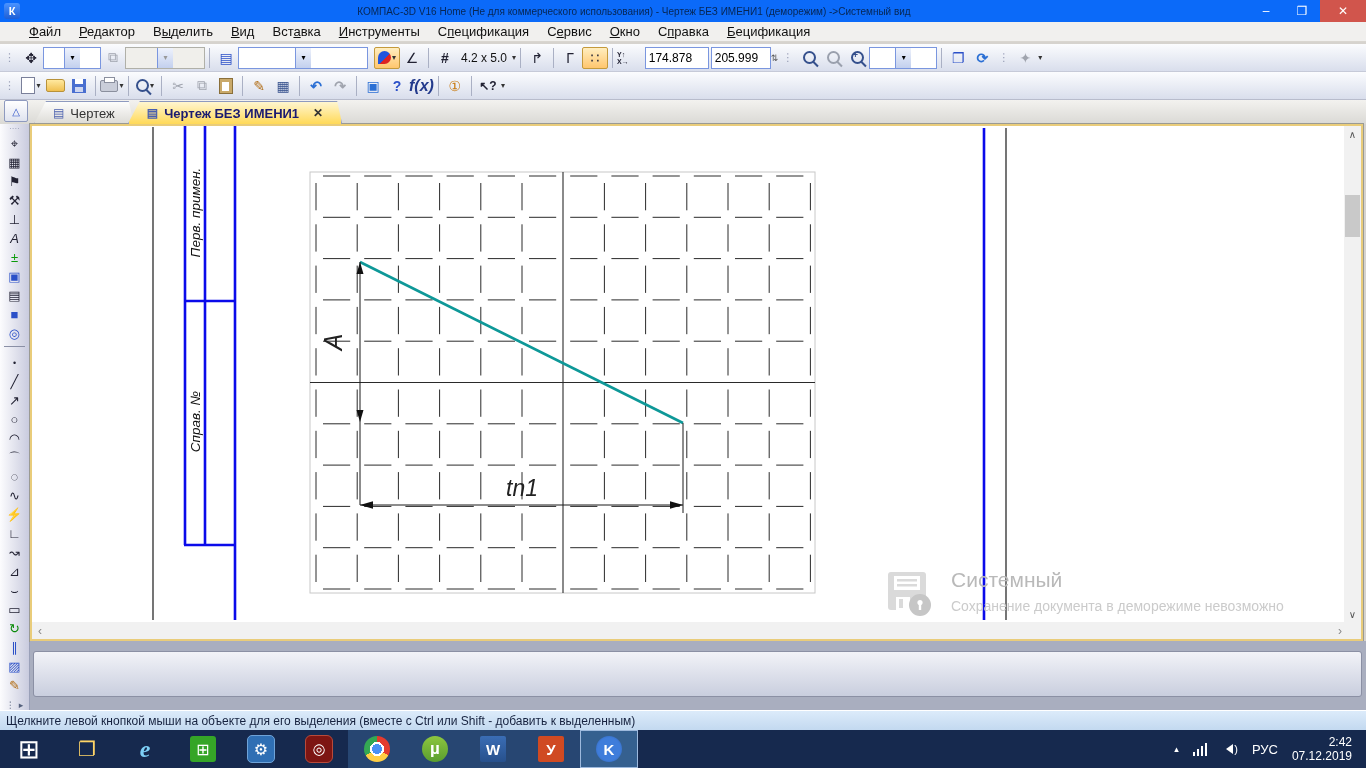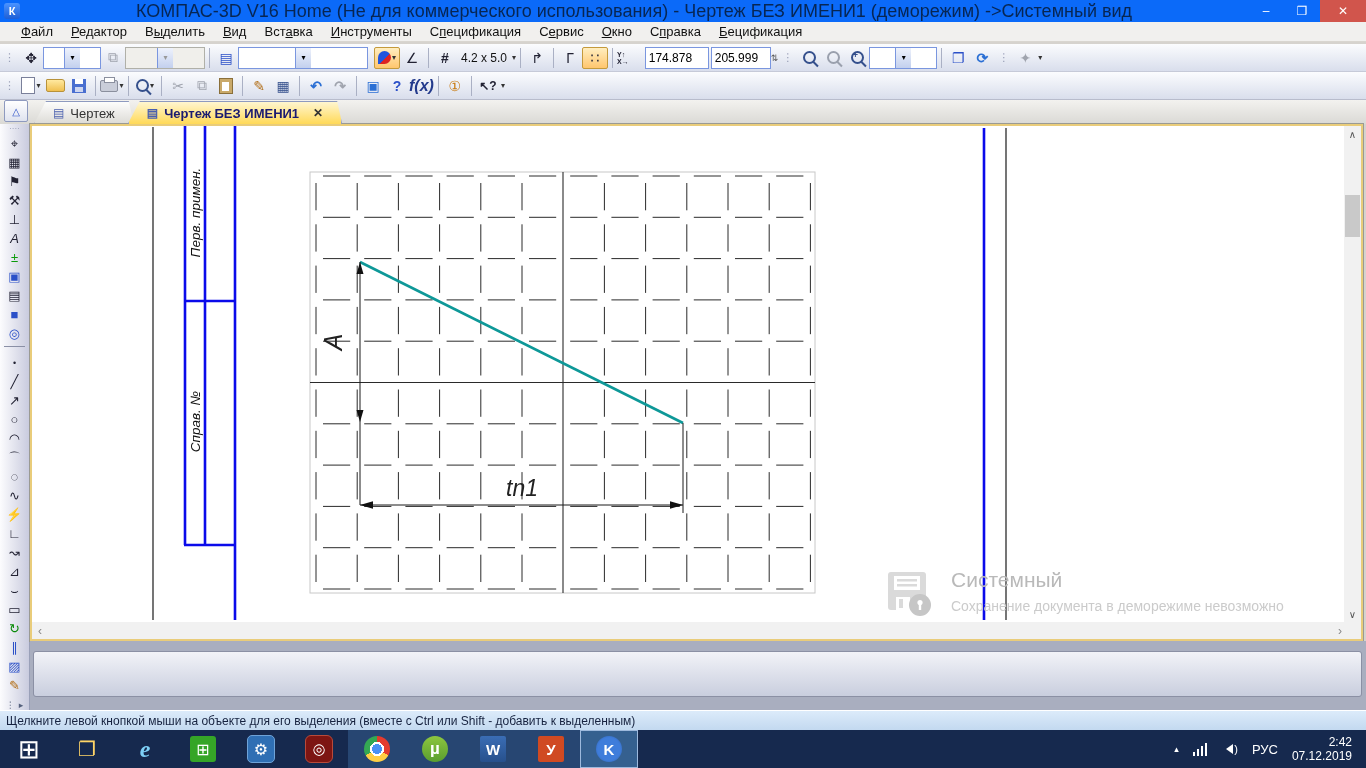--- a/index.html
+++ b/index.html
@@ -3,26 +3,26 @@
 <meta charset="utf-8">
 <style>
   html,body{margin:0;padding:0;background:#555;}
   #screen{position:relative;width:1366px;height:768px;overflow:hidden;
           font-family:"Liberation Sans",sans-serif;background:#d6d3ce;}
   .abs{position:absolute;}
   
   #titlebar{left:0;top:0;width:1366px;height:22px;background:#0b6af9;display:flex;align-items:center;}
   #app-logo{width:16px;height:16px;margin-left:4px;border-radius:3px;background:linear-gradient(#4b93ff,#1e5fd6);
             color:#fff;font-size:11px;font-weight:bold;display:flex;align-items:center;justify-content:center;}
-  #title-text{flex:1;text-align:center;font-size:18px;color:#072653;white-space:nowrap;overflow:hidden;}
+  #title-text{flex:1;text-align:center;font-size:10px;color:#072653;white-space:nowrap;overflow:hidden;}
   .winbtn{width:36px;height:22px;display:flex;align-items:center;justify-content:center;color:#fff;font-size:12px;}
   .winbtn.close{width:46px;background:#d1554c;}
   
   #menubar{left:0;top:22px;width:1366px;height:20px;background:#f1f0ee;border-bottom:1px solid #d9d6d0;
-           display:flex;align-items:center;padding-left:12px;box-sizing:border-box;}
+           display:flex;align-items:center;padding-left:20px;box-sizing:border-box;}
   .menu-item{padding:0 9px;font-size:13px;color:#111;}
   .hk{text-decoration:underline;}
   
   .toolbar{left:0;width:1366px;background:linear-gradient(#fbfcfe,#d9deec);display:flex;align-items:center;box-sizing:border-box;}
   #toolbar1{top:44px;height:28px;border-bottom:1px solid #c6cad8;}
   #toolbar2{top:72px;height:28px;border-bottom:1px solid #b8bccc;}
   .grip{color:#9aa0b8;font-size:11px;margin:0 4px;}
   .sep{width:1px;height:20px;background:#aab0c4;margin:0 4px;}
   .tbtn{min-width:24px;height:22px;display:flex;align-items:center;justify-content:center;
         font-size:14px;color:#223;border-radius:2px;}

